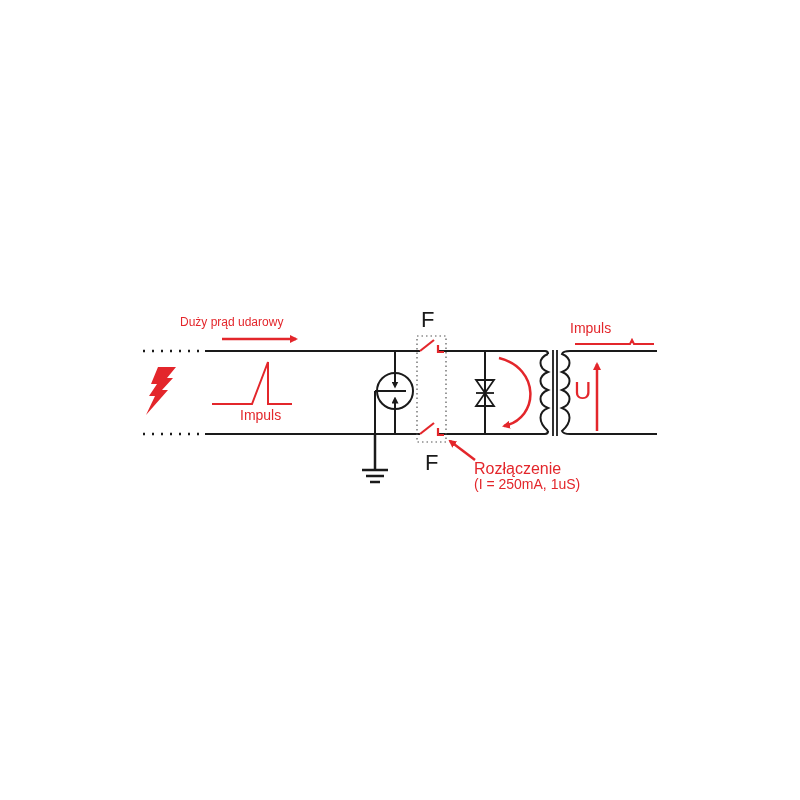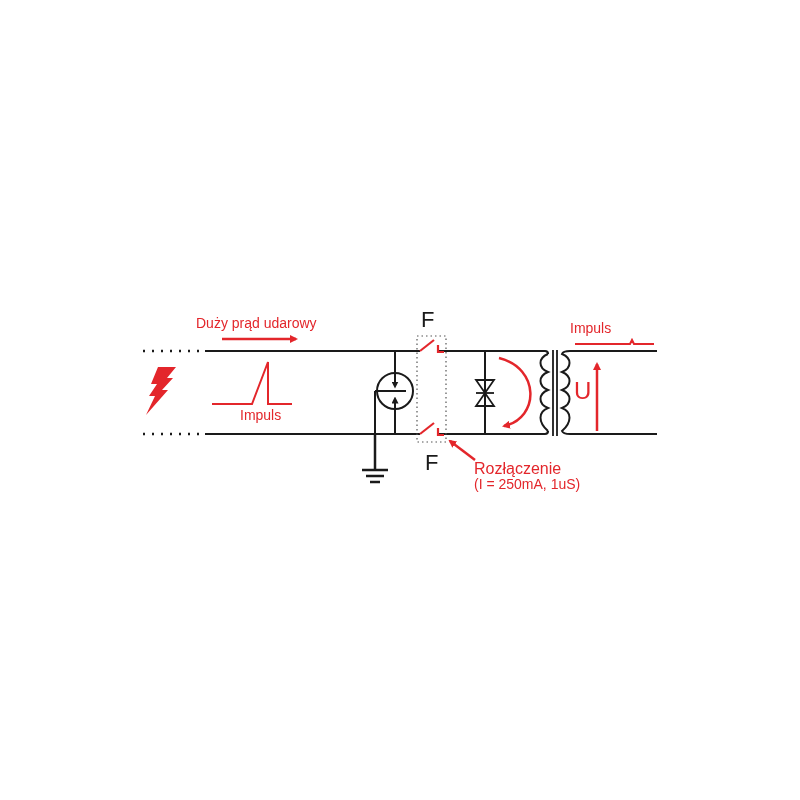--- a/index.html
+++ b/index.html
@@ -122,20 +122,20 @@
 
   <g>
     <line x1="597" y1="431" x2="597" y2="364" stroke="#e3262b" stroke-width="2.5" marker-end="url(#arrowRed)"></line>
   </g>
 
   <g>
     <polyline points="575,344 630,344 632,340 634,344 654,344" fill="none" stroke="#e3262b" stroke-width="2"></polyline>
   </g>
 </svg>
 
-<div class="lbl red" style="left:196px; top:315px; font-size:14px;">Duży prąd udarowy</div>
+<div class="lbl red" style="left:180px; top:315px; font-size:12px;">Duży prąd udarowy</div>
 <div class="lbl red" style="left:240px; top:407px; font-size:14px;">Impuls</div>
 <div class="lbl blk" style="left:421px; top:307px; font-size:22px;">F</div>
 <div class="lbl blk" style="left:425px; top:450px; font-size:22px;">F</div>
 <div class="lbl red" style="left:570px; top:320px; font-size:14px;">Impuls</div>
 <div class="lbl red" style="left:574px; top:377px; font-size:24px;">U</div>
 <div class="lbl red" style="left:474px; top:460px; font-size:16px;">Rozłączenie</div>
 <div class="lbl red" style="left:474px; top:476px; font-size:14px;text-align:center;">(I = 250mA, 1uS)</div>
 
 </body></html>

